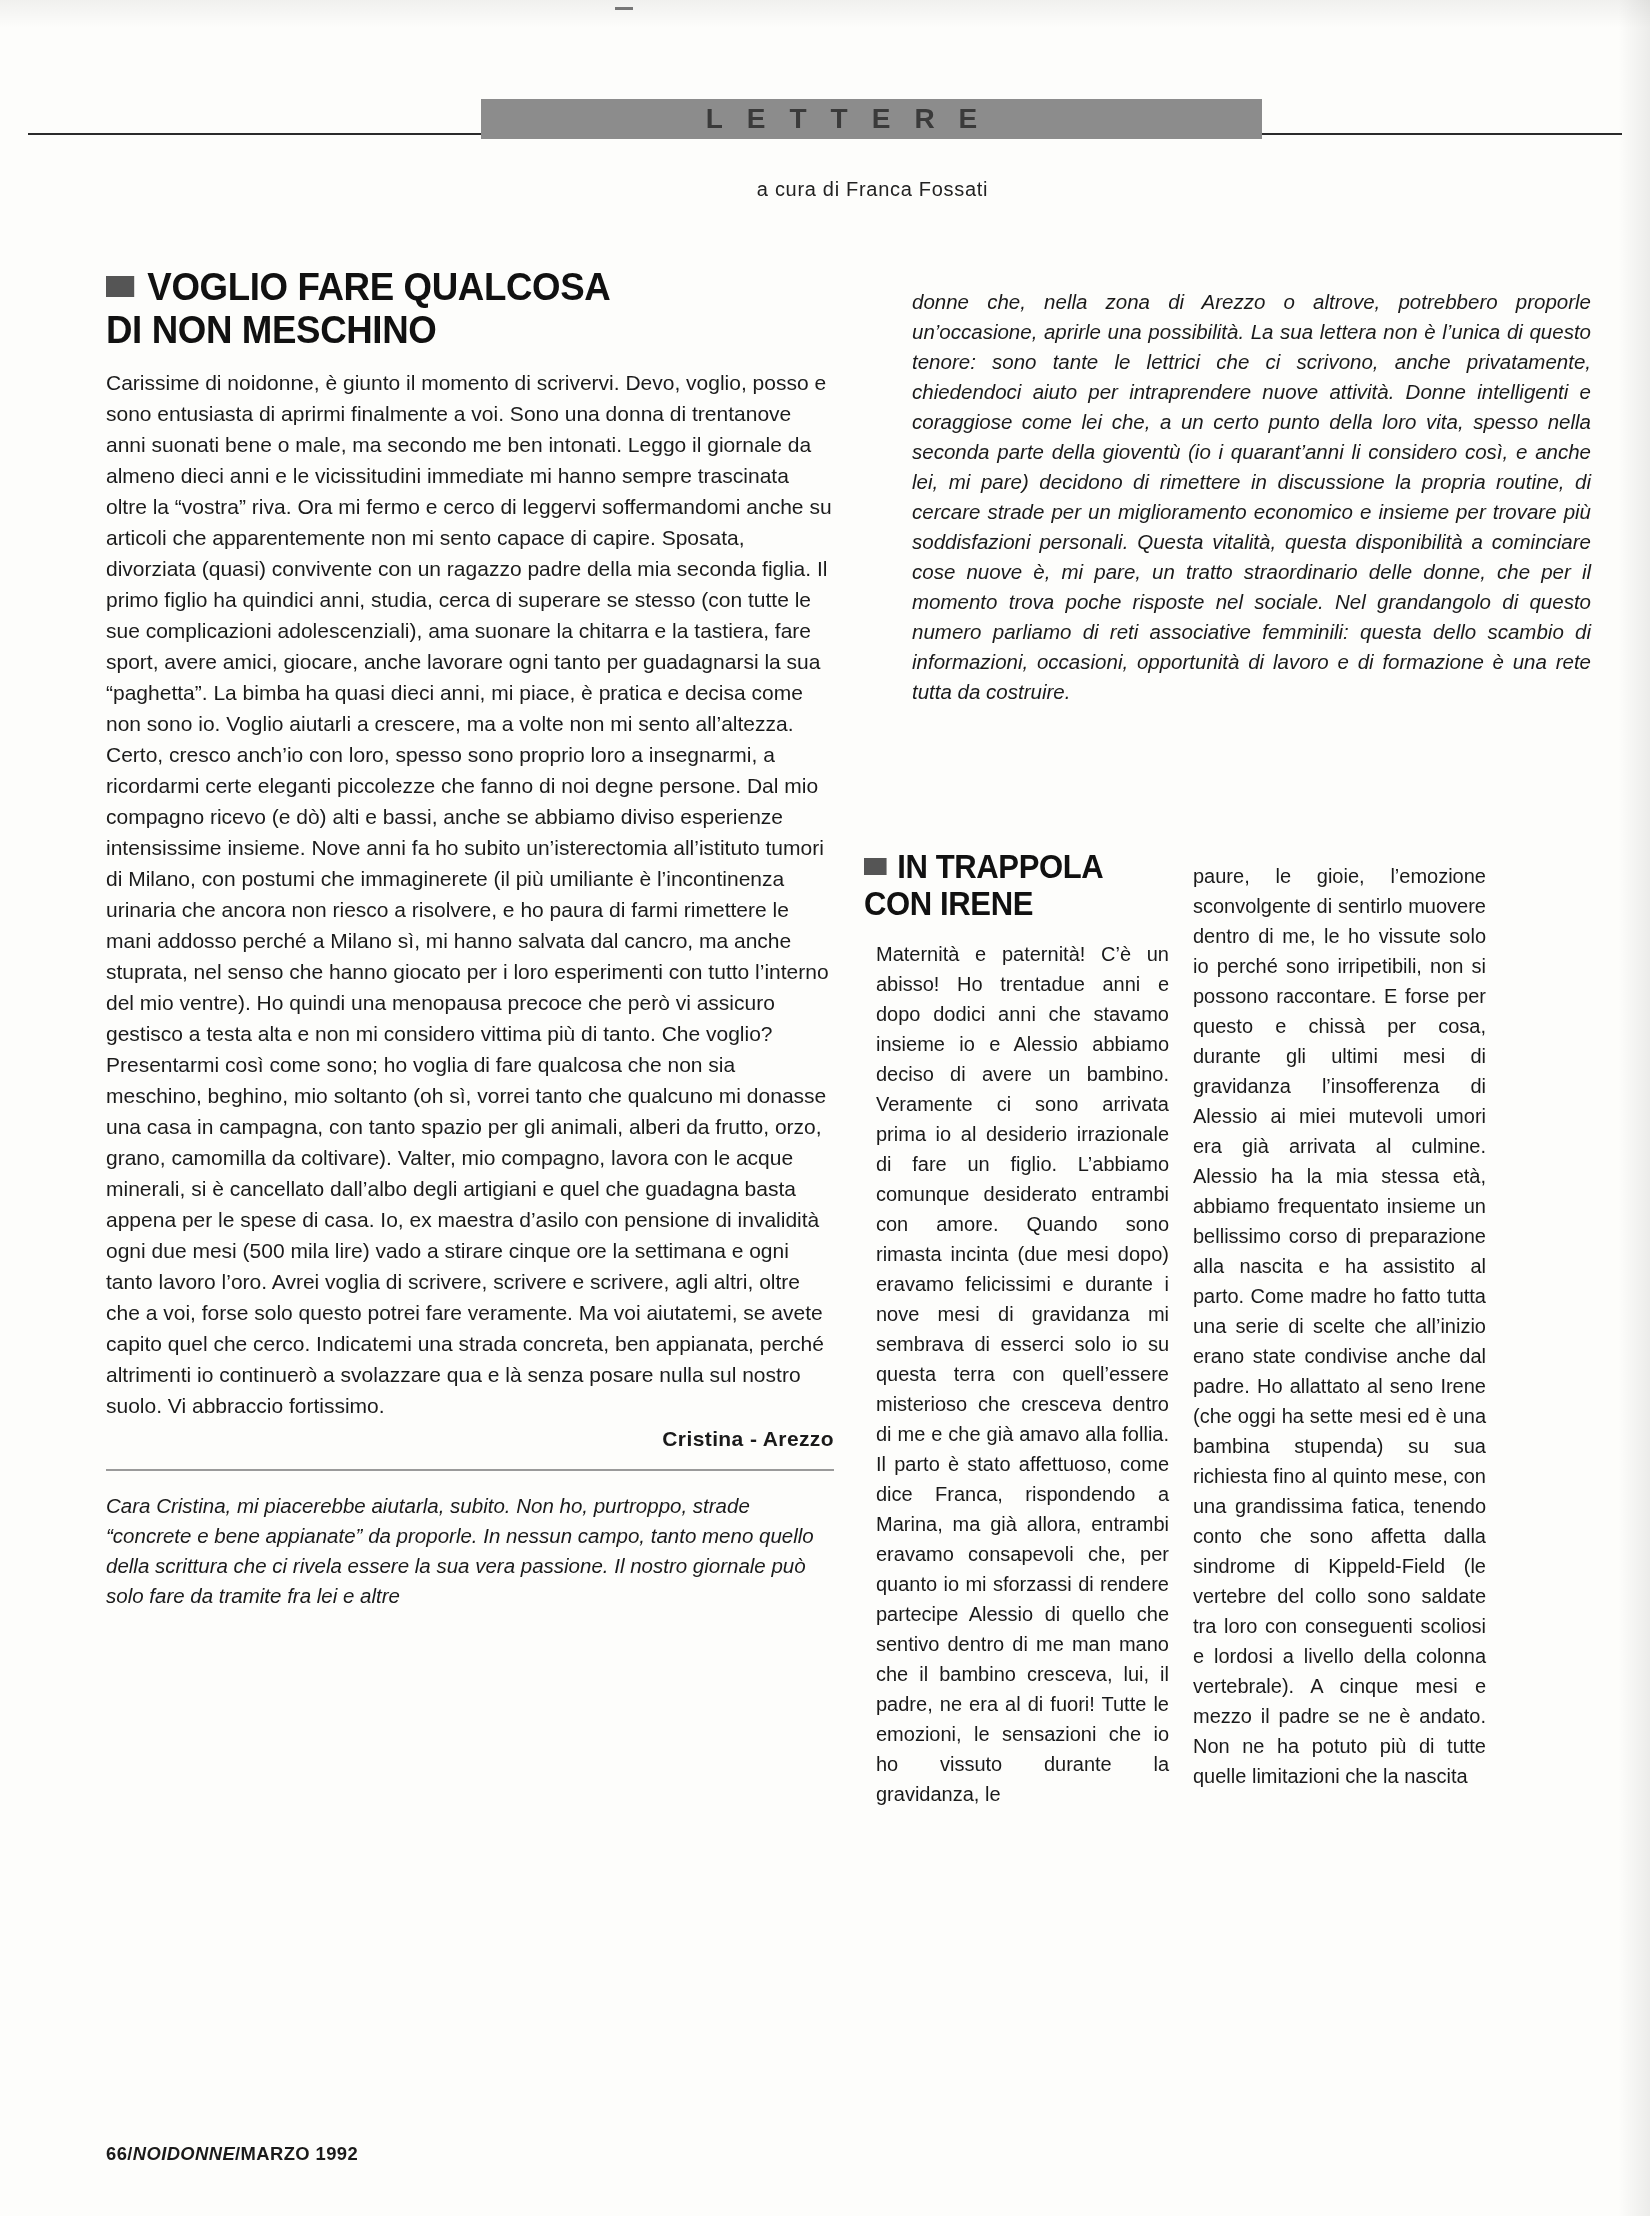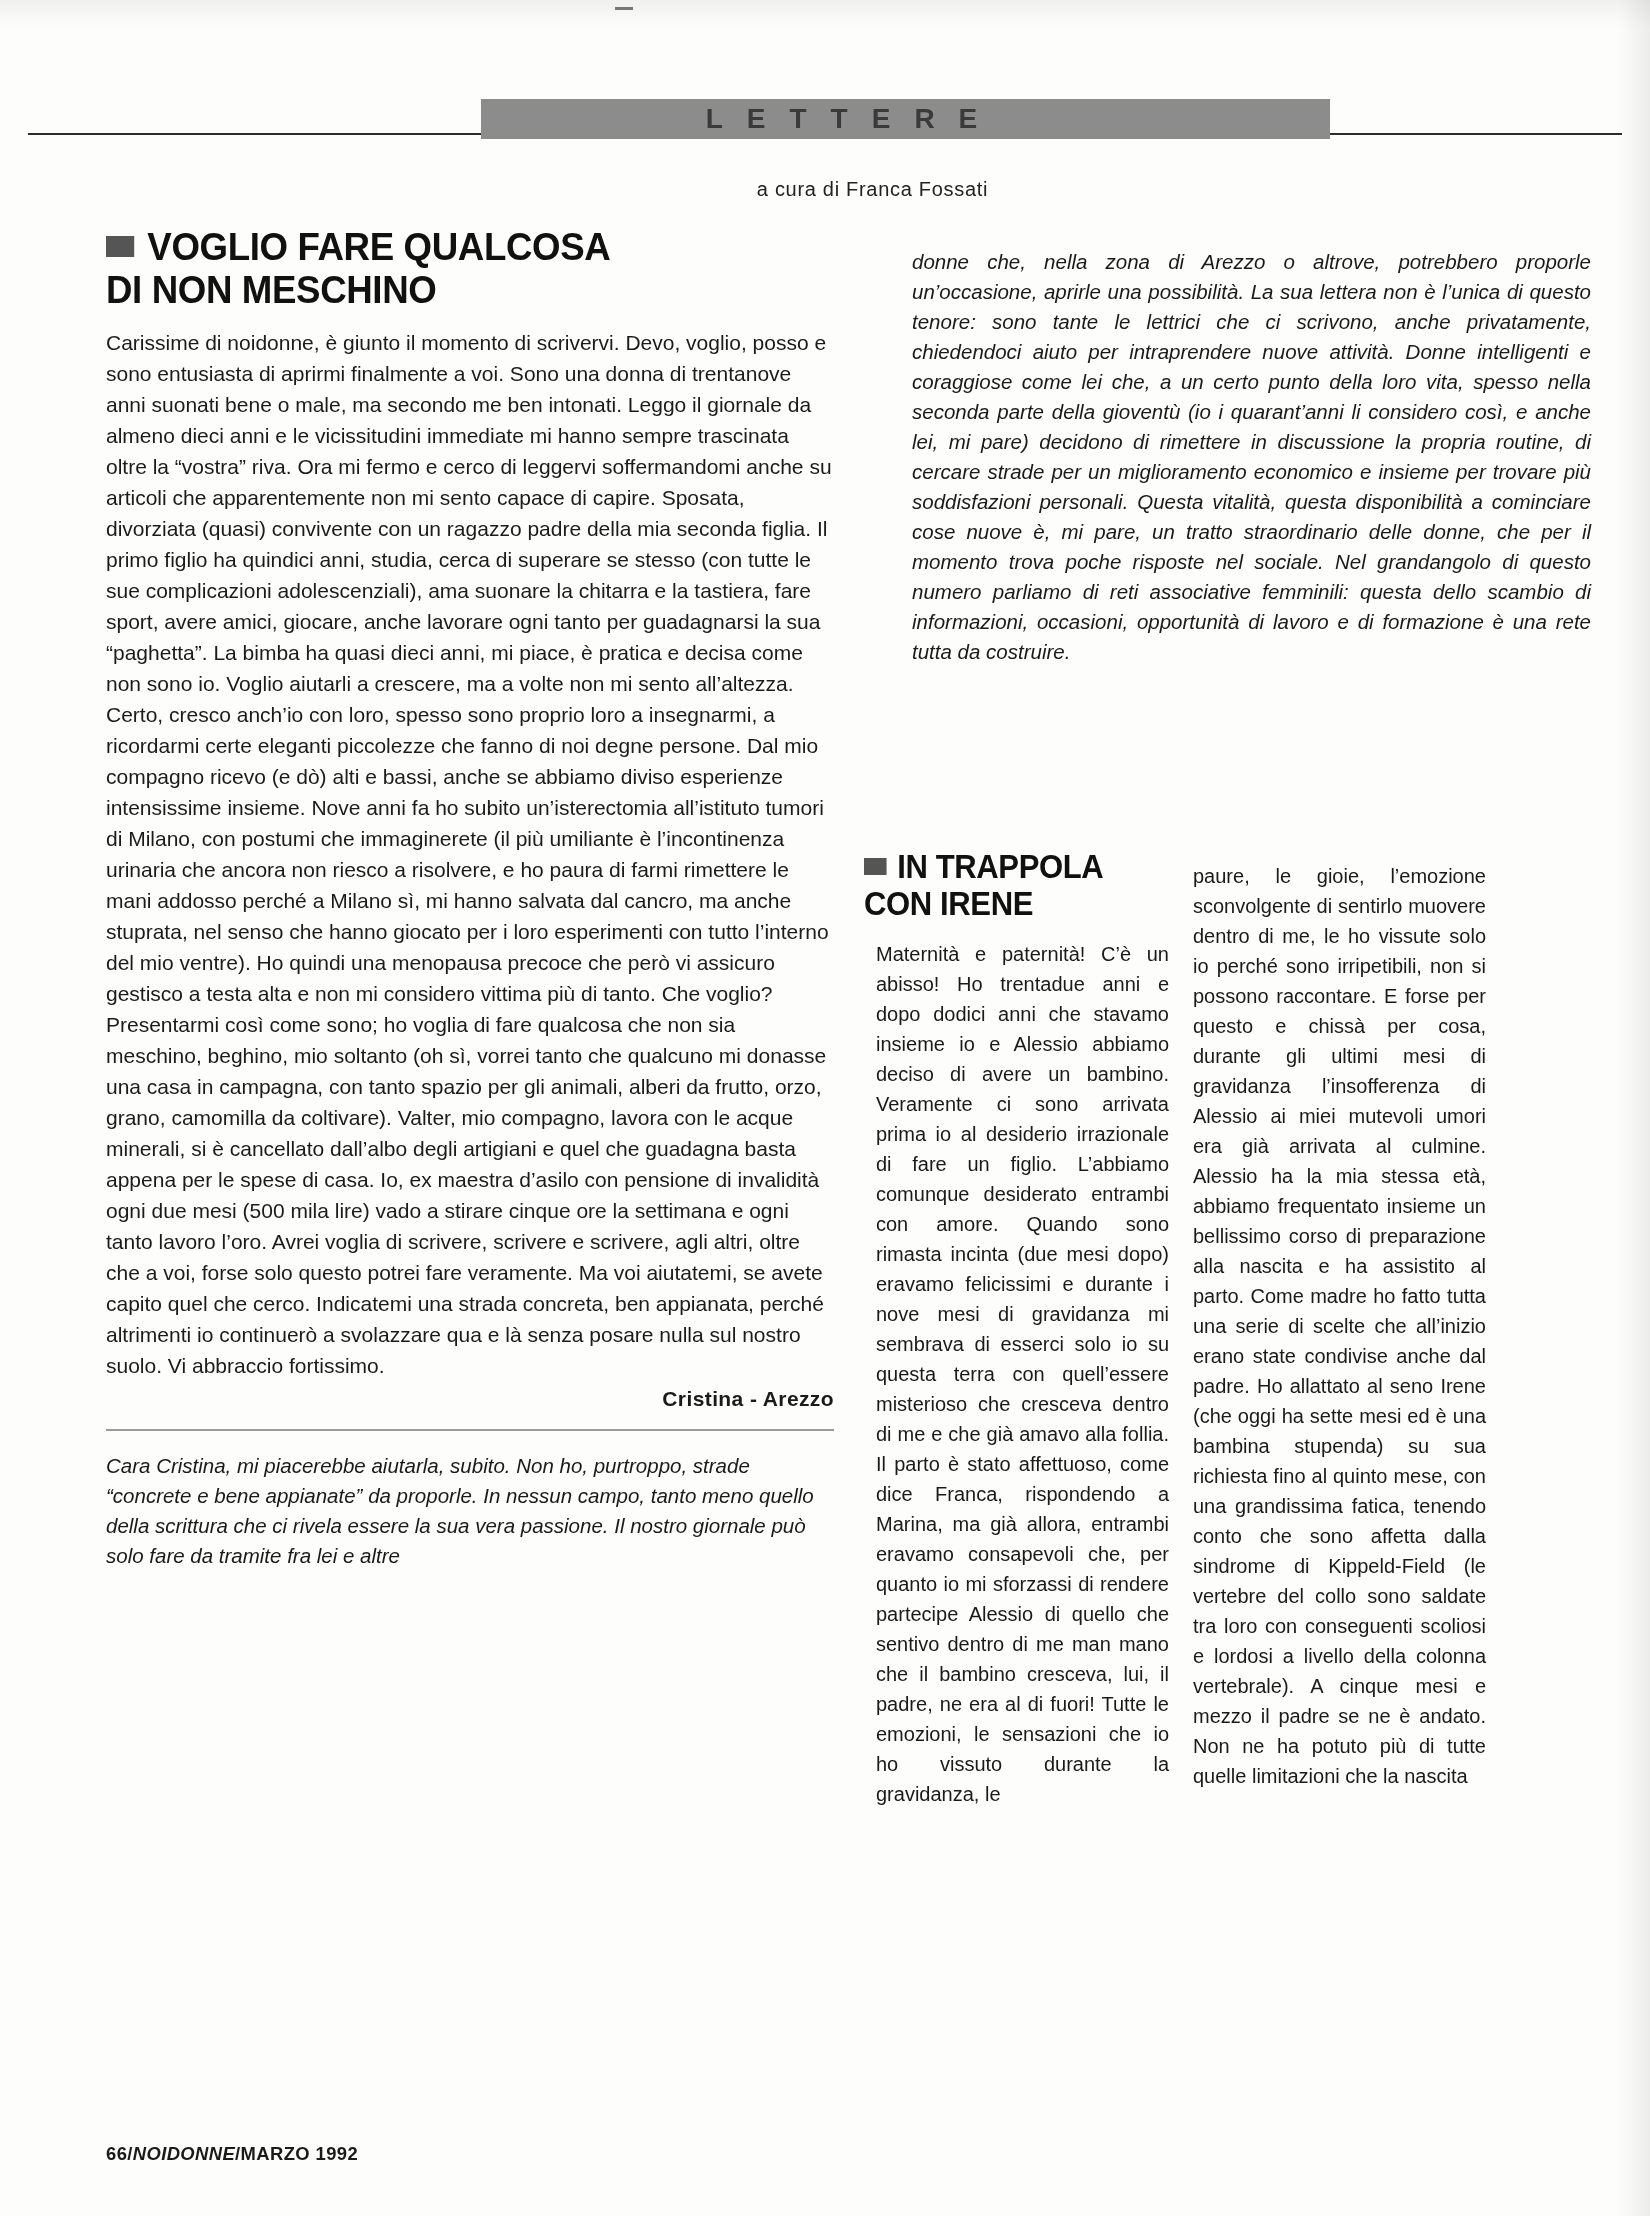--- a/index.html
+++ b/index.html
@@ -42,21 +42,21 @@
     left: 1202px;
     top: 34px;
     width: 420px;
     height: 2.1px;
     background: #2b2b2b;
   }
   .masthead .band {
     position: absolute;
     left: 481px;
     top: 0px;
-    width: 849px;
+    width: 781px;
     height: 40px;
     background: #8c8c8c;
   }
   .masthead .band-title {
     position: absolute;
     left: 0;
     top: 0;
     width: 721px;
     height: 40px;
     line-height: 40px;
@@ -78,20 +78,21 @@
     font-size: 20px;
     color: #222;
     letter-spacing: 0.7px;
     margin-left: 47px;
   }
 
   
   .col {
     position: absolute;
     box-sizing: border-box;
+    margin-top: 40px;
   }
   .col-left  { left: 106px;  top: 226px; width: 728px; }
   .col-right { left: 912px; top: 226px; width: 679px; }
 
   
   .headline {
     font-family: "Liberation Sans", sans-serif;
     font-weight: bold;
     font-size: 39px;
     line-height: 1.10;

